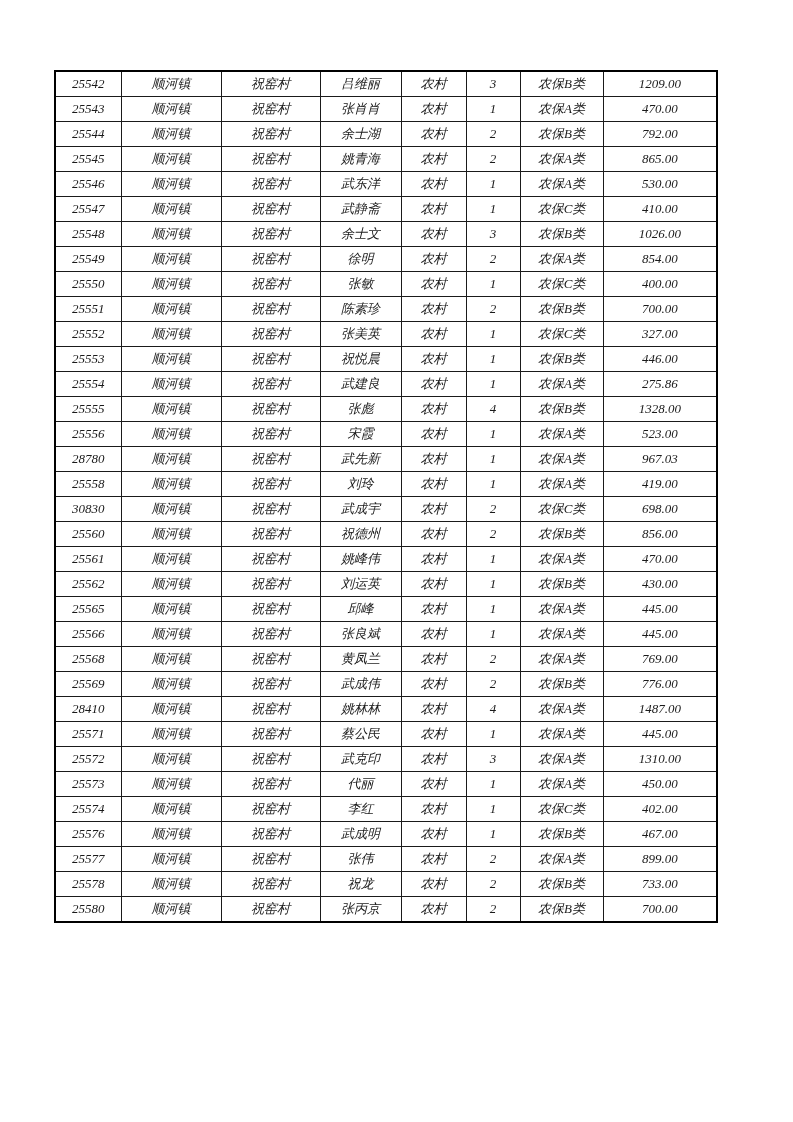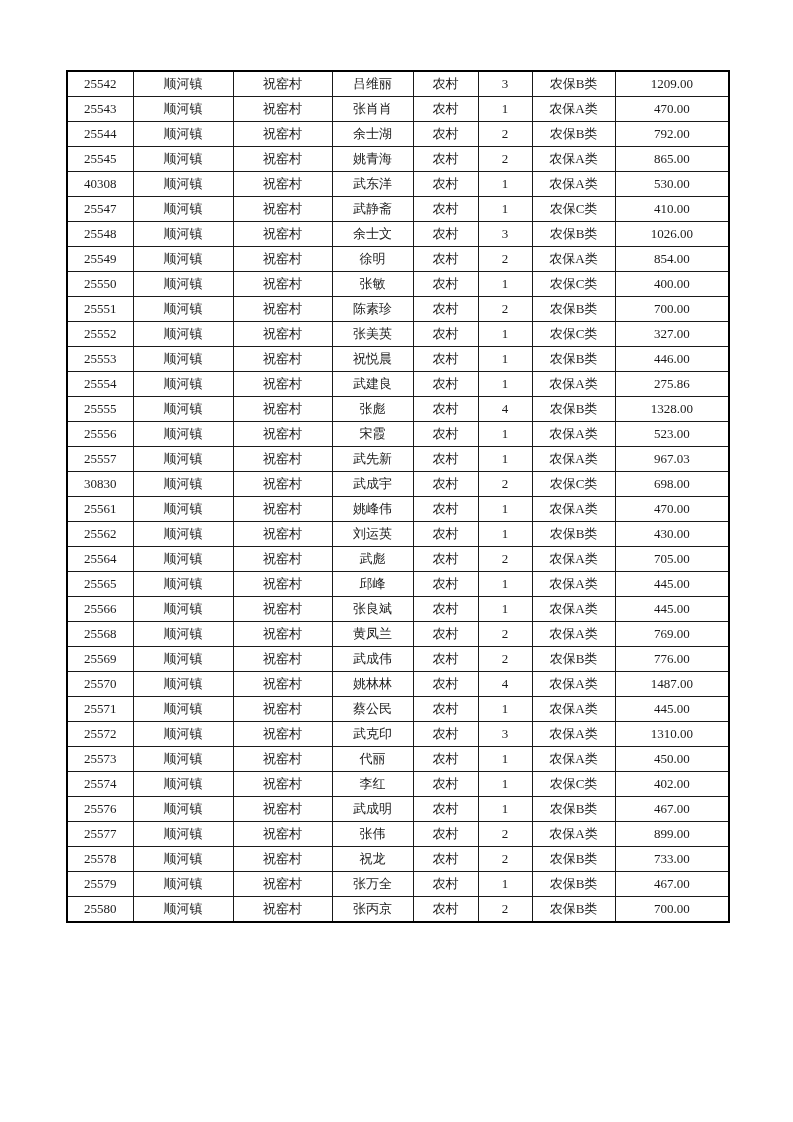--- a/index.html
+++ b/index.html
@@ -10,26 +10,27 @@
   .page {
     position: relative;
     width: 793px;
     height: 1122px;
     background: #ffffff;
     font-family: "Liberation Serif", "DejaVu Serif", serif;
     overflow: hidden;
   }
   table.records {
     position: absolute;
-    left: 66px;
+    left: 54px;
     top: 70px;
     border-collapse: collapse;
     table-layout: fixed;
     width: 662px;
     border: 2px solid #000000;
+    font-style: italic;
   }
   table.records td {
     border: 1px solid #1a1a1a;
     height: 24px;
     padding: 0 2px;
     text-align: center;
     vertical-align: middle;
     font-size: 13px;
     color: #1a1a1a;
     white-space: nowrap;
@@ -94,21 +95,21 @@
     <td>25545</td>
     <td>顺河镇</td>
     <td>祝窑村</td>
     <td>姚青海</td>
     <td>农村</td>
     <td>2</td>
     <td>农保A类</td>
     <td>865.00</td>
   </tr>
         <tr>
-    <td>40308</td>
+    <td>25546</td>
     <td>顺河镇</td>
     <td>祝窑村</td>
     <td>武东洋</td>
     <td>农村</td>
     <td>1</td>
     <td>农保A类</td>
     <td>530.00</td>
   </tr>
         <tr>
     <td>25547</td>
@@ -204,70 +205,80 @@
     <td>25556</td>
     <td>顺河镇</td>
     <td>祝窑村</td>
     <td>宋霞</td>
     <td>农村</td>
     <td>1</td>
     <td>农保A类</td>
     <td>523.00</td>
   </tr>
         <tr>
-    <td>25557</td>
+    <td>28780</td>
     <td>顺河镇</td>
     <td>祝窑村</td>
     <td>武先新</td>
     <td>农村</td>
     <td>1</td>
     <td>农保A类</td>
     <td>967.03</td>
+  </tr>
+        <tr>
+    <td>25558</td>
+    <td>顺河镇</td>
+    <td>祝窑村</td>
+    <td>刘玲</td>
+    <td>农村</td>
+    <td>1</td>
+    <td>农保A类</td>
+    <td>419.00</td>
   </tr>
         <tr>
     <td>30830</td>
     <td>顺河镇</td>
     <td>祝窑村</td>
     <td>武成宇</td>
     <td>农村</td>
     <td>2</td>
     <td>农保C类</td>
     <td>698.00</td>
   </tr>
         <tr>
+    <td>25560</td>
+    <td>顺河镇</td>
+    <td>祝窑村</td>
+    <td>祝德州</td>
+    <td>农村</td>
+    <td>2</td>
+    <td>农保B类</td>
+    <td>856.00</td>
+  </tr>
+        <tr>
     <td>25561</td>
     <td>顺河镇</td>
     <td>祝窑村</td>
     <td>姚峰伟</td>
     <td>农村</td>
     <td>1</td>
     <td>农保A类</td>
     <td>470.00</td>
   </tr>
         <tr>
     <td>25562</td>
     <td>顺河镇</td>
     <td>祝窑村</td>
     <td>刘运英</td>
     <td>农村</td>
     <td>1</td>
     <td>农保B类</td>
     <td>430.00</td>
   </tr>
         <tr>
-    <td>25564</td>
-    <td>顺河镇</td>
-    <td>祝窑村</td>
-    <td>武彪</td>
-    <td>农村</td>
-    <td>2</td>
-    <td>农保A类</td>
-    <td>705.00</td>
-  </tr>
-        <tr>
     <td>25565</td>
     <td>顺河镇</td>
     <td>祝窑村</td>
     <td>邱峰</td>
     <td>农村</td>
     <td>1</td>
     <td>农保A类</td>
     <td>445.00</td>
   </tr>
         <tr>
@@ -294,21 +305,21 @@
     <td>25569</td>
     <td>顺河镇</td>
     <td>祝窑村</td>
     <td>武成伟</td>
     <td>农村</td>
     <td>2</td>
     <td>农保B类</td>
     <td>776.00</td>
   </tr>
         <tr>
-    <td>25570</td>
+    <td>28410</td>
     <td>顺河镇</td>
     <td>祝窑村</td>
     <td>姚林林</td>
     <td>农村</td>
     <td>4</td>
     <td>农保A类</td>
     <td>1487.00</td>
   </tr>
         <tr>
     <td>25571</td>
@@ -372,30 +383,20 @@
   </tr>
         <tr>
     <td>25578</td>
     <td>顺河镇</td>
     <td>祝窑村</td>
     <td>祝龙</td>
     <td>农村</td>
     <td>2</td>
     <td>农保B类</td>
     <td>733.00</td>
-  </tr>
-        <tr>
-    <td>25579</td>
-    <td>顺河镇</td>
-    <td>祝窑村</td>
-    <td>张万全</td>
-    <td>农村</td>
-    <td>1</td>
-    <td>农保B类</td>
-    <td>467.00</td>
   </tr>
         <tr>
     <td>25580</td>
     <td>顺河镇</td>
     <td>祝窑村</td>
     <td>张丙京</td>
     <td>农村</td>
     <td>2</td>
     <td>农保B类</td>
     <td>700.00</td>

